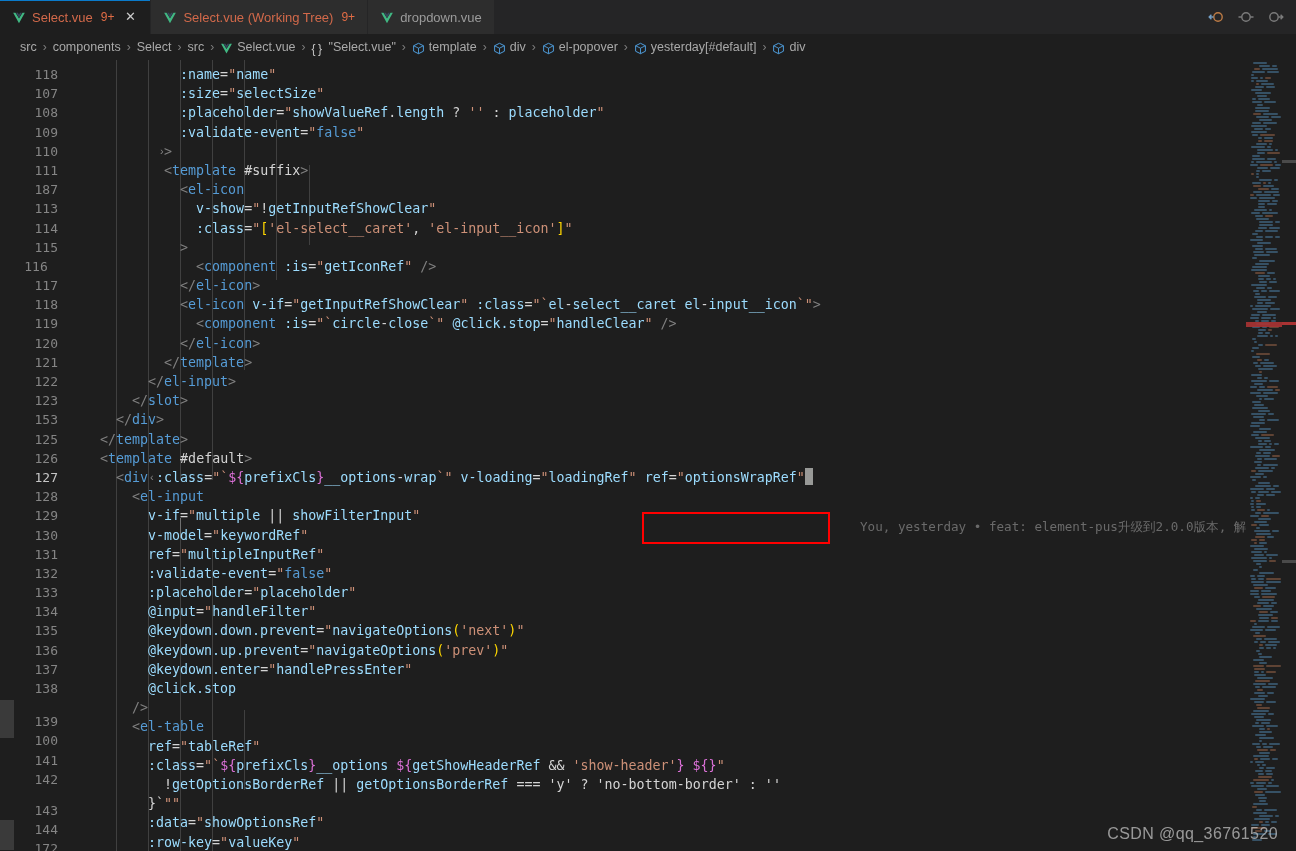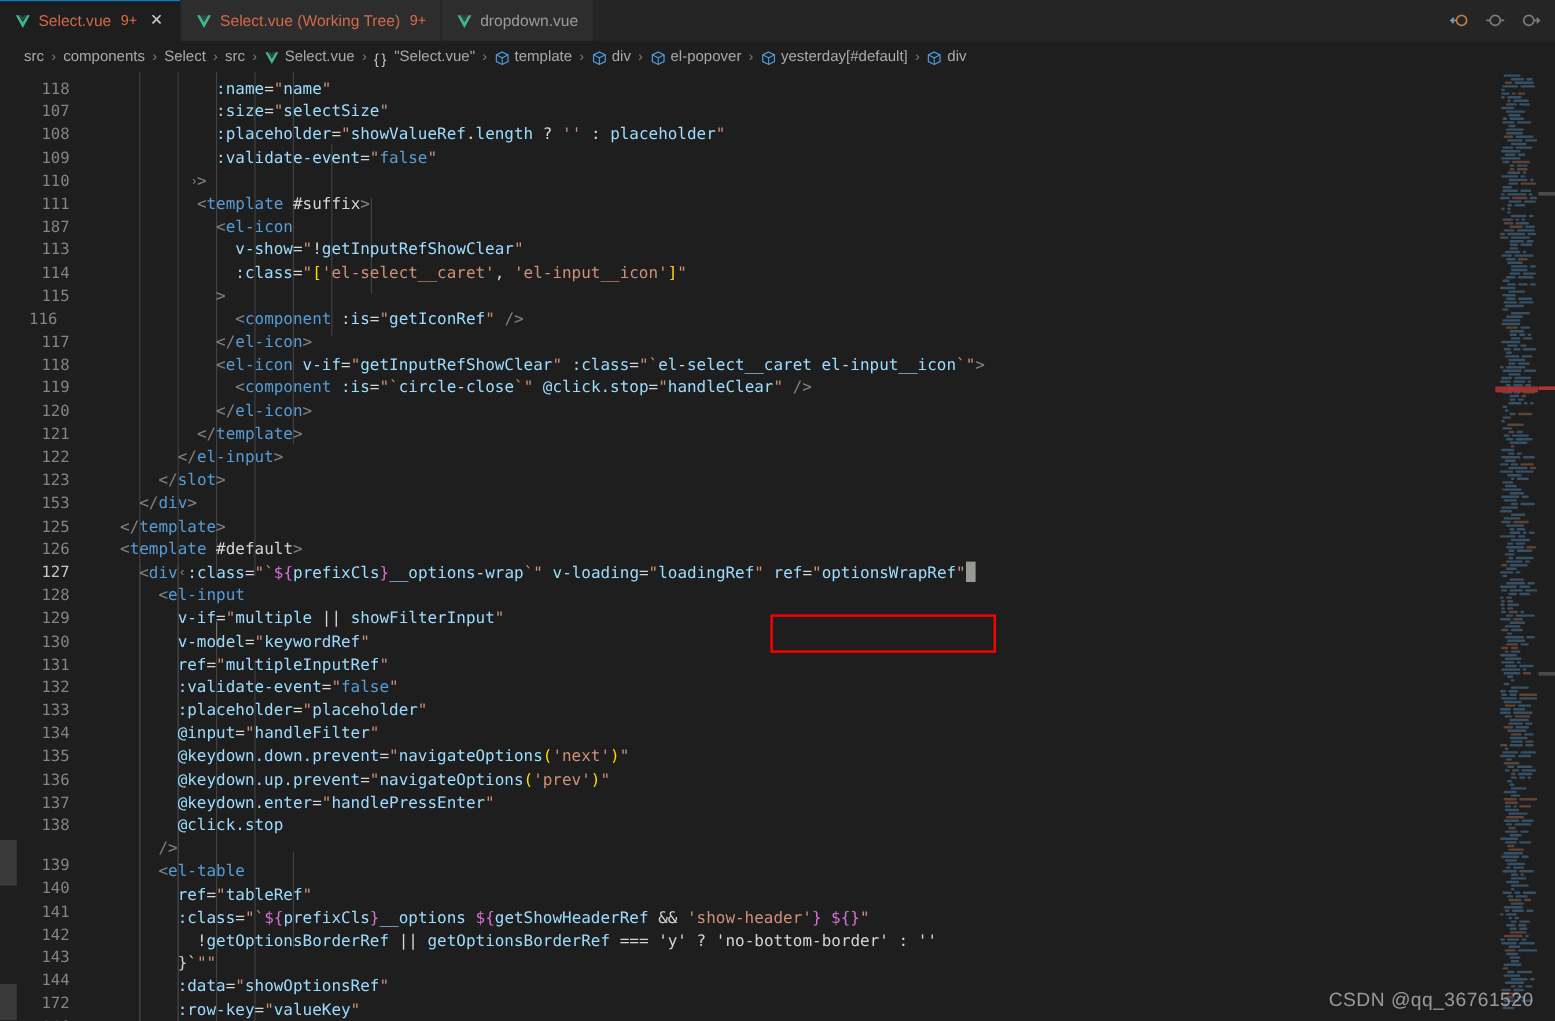--- a/index.html
+++ b/index.html
@@ -350,37 +350,38 @@
       <div class="lnum" style="margin-top: 0px;">130</div>
       <div class="lnum" style="margin-top: 0px;">131</div>
       <div class="lnum" style="margin-top: 0px;">132</div>
       <div class="lnum" style="margin-top: 0px;">133</div>
       <div class="lnum" style="margin-top: 0px;">134</div>
       <div class="lnum" style="margin-top: 0px;">135</div>
       <div class="lnum" style="margin-top: 0px;">136</div>
       <div class="lnum" style="margin-top: 0px;">137</div>
       <div class="lnum" style="margin-top: 0px;">138</div>
       <div class="lnum" style="margin-top: 14px;">139</div>
-      <div class="lnum" style="margin-top: 0px;">140</div>
+      <div class="lnum" style="margin-top: 0px;">100</div>
       <div class="lnum" style="margin-top: 0px;">141</div>
       <div class="lnum" style="margin-top: 0px;">142</div>
-      <div class="lnum" style="margin-top: 0px;">143</div>
+      <div class="lnum" style="margin-top: 12px;">143</div>
       <div class="lnum" style="margin-top: 0px;">144</div>
       <div class="lnum" style="margin-top: 0px;">172</div>
       <div class="lnum" style="margin-top: 0px;">146</div>
     </div>
   <div class="fold" id="foldcol">
       <div class="fold-icon" style="top: 81.8px; left: 90px;">›</div>
       <div class="fold-icon" style="top: 408.2px; left: 80px;">‹</div>
     </div>
 
   <div class="code" id="codearea"><div class="row" style="margin-top: 5px;"><span class="t-plain">            </span><span class="t-attr">:name</span><span class="t-op">=</span><span class="t-str">"</span><span class="t-attr">name</span><span class="t-str">"</span></div><div class="row"><span class="t-plain">            </span><span class="t-attr">:size</span><span class="t-op">=</span><span class="t-str">"</span><span class="t-attr">selectSize</span><span class="t-str">"</span></div><div class="row"><span class="t-plain">            </span><span class="t-attr">:placeholder</span><span class="t-op">=</span><span class="t-str">"</span><span class="t-attr">showValueRef</span><span class="t-plain">.</span><span class="t-attr">length</span><span class="t-plain"> </span><span class="t-plain">?</span><span class="t-plain"> </span><span class="t-str">''</span><span class="t-plain"> </span><span class="t-plain">:</span><span class="t-plain"> </span><span class="t-attr">placeholder</span><span class="t-str">"</span></div><div class="row"><span class="t-plain">            </span><span class="t-attr">:validate-event</span><span class="t-op">=</span><span class="t-str">"</span><span class="t-val">false</span><span class="t-str">"</span></div><div class="row"><span class="t-plain">          </span><span class="t-punc">&gt;</span></div><div class="row"><span class="t-plain">          </span><span class="t-punc">&lt;</span><span class="t-tag">template</span><span class="t-plain"> </span><span class="t-plain">#</span><span class="t-plain">s</span><span class="t-plain">u</span><span class="t-plain">f</span><span class="t-plain">f</span><span class="t-plain">i</span><span class="t-plain">x</span><span class="t-punc">&gt;</span></div><div class="row"><span class="t-plain">            </span><span class="t-punc">&lt;</span><span class="t-tag">el-icon</span></div><div class="row"><span class="t-plain">              </span><span class="t-attr">v-show</span><span class="t-op">=</span><span class="t-str">"</span><span class="t-plain">!</span><span class="t-attr">getInputRefShowClear</span><span class="t-str">"</span></div><div class="row"><span class="t-plain">              </span><span class="t-attr">:class</span><span class="t-op">=</span><span class="t-str">"</span><span class="t-brk">[</span><span class="t-str">'el-select__caret'</span><span class="t-plain">,</span><span class="t-plain"> </span><span class="t-str">'el-input__icon'</span><span class="t-brk">]</span><span class="t-str">"</span></div><div class="row"><span class="t-plain">            </span><span class="t-punc">&gt;</span></div><div class="row"><span class="t-plain">              </span><span class="t-punc">&lt;</span><span class="t-tag">component</span><span class="t-plain"> </span><span class="t-attr">:is</span><span class="t-op">=</span><span class="t-str">"</span><span class="t-attr">getIconRef</span><span class="t-str">"</span><span class="t-plain"> </span><span class="t-punc">/&gt;</span></div><div class="row"><span class="t-plain">            </span><span class="t-punc">&lt;/</span><span class="t-tag">el-icon</span><span class="t-punc">&gt;</span></div><div class="row"><span class="t-plain">            </span><span class="t-punc">&lt;</span><span class="t-tag">el-icon</span><span class="t-plain"> </span><span class="t-attr">v-if</span><span class="t-op">=</span><span class="t-str">"</span><span class="t-attr">getInputRefShowClear</span><span class="t-str">"</span><span class="t-plain"> </span><span class="t-attr">:class</span><span class="t-op">=</span><span class="t-str">"</span><span class="t-str">`</span><span class="t-attr">el</span><span class="t-plain">-</span><span class="t-attr">select__caret</span><span class="t-plain"> </span><span class="t-attr">el</span><span class="t-plain">-</span><span class="t-attr">input__icon</span><span class="t-str">`</span><span class="t-str">"</span><span class="t-punc">&gt;</span></div><div class="row"><span class="t-plain">              </span><span class="t-punc">&lt;</span><span class="t-tag">component</span><span class="t-plain"> </span><span class="t-attr">:is</span><span class="t-op">=</span><span class="t-str">"</span><span class="t-str">`</span><span class="t-attr">circle</span><span class="t-plain">-</span><span class="t-attr">close</span><span class="t-str">`</span><span class="t-str">"</span><span class="t-plain"> </span><span class="t-attr">@click.stop</span><span class="t-op">=</span><span class="t-str">"</span><span class="t-attr">handleClear</span><span class="t-str">"</span><span class="t-plain"> </span><span class="t-punc">/&gt;</span></div><div class="row"><span class="t-plain">            </span><span class="t-punc">&lt;/</span><span class="t-tag">el-icon</span><span class="t-punc">&gt;</span></div><div class="row"><span class="t-plain">          </span><span class="t-punc">&lt;/</span><span class="t-tag">template</span><span class="t-punc">&gt;</span></div><div class="row"><span class="t-plain">        </span><span class="t-punc">&lt;/</span><span class="t-tag">el-input</span><span class="t-punc">&gt;</span></div><div class="row"><span class="t-plain">      </span><span class="t-punc">&lt;/</span><span class="t-tag">slot</span><span class="t-punc">&gt;</span></div><div class="row"><span class="t-plain">    </span><span class="t-punc">&lt;/</span><span class="t-tag">div</span><span class="t-punc">&gt;</span></div><div class="row"><span class="t-plain">  </span><span class="t-punc">&lt;/</span><span class="t-tag">template</span><span class="t-punc">&gt;</span></div><div class="row"><span class="t-plain">  </span><span class="t-punc">&lt;</span><span class="t-tag">template</span><span class="t-plain"> </span><span class="t-plain">#</span><span class="t-plain">d</span><span class="t-plain">e</span><span class="t-plain">f</span><span class="t-plain">a</span><span class="t-plain">u</span><span class="t-plain">l</span><span class="t-plain">t</span><span class="t-punc">&gt;</span></div><div class="row cur-line"><span class="t-plain">    </span><span class="t-punc">&lt;</span><span class="t-tag">div</span><span class="t-plain"> </span><span class="t-attr">:class</span><span class="t-op">=</span><span class="t-str">"</span><span class="t-str">`</span><span class="t-brk2">${</span><span class="t-attr">prefixCls</span><span class="t-brk2">}</span><span class="t-attr">__options</span><span class="t-plain">-</span><span class="t-attr">wrap</span><span class="t-str">`</span><span class="t-str">"</span><span class="t-plain"> </span><span class="t-attr">v-loading</span><span class="t-op">=</span><span class="t-str">"</span><span class="t-attr">loadingRef</span><span class="t-str">"</span><span class="t-plain"> </span><span class="t-attr">ref</span><span class="t-op">=</span><span class="t-str">"</span><span class="t-attr">optionsWrapRef</span><span class="t-str">"</span><span class="cursor"></span></div><div class="row"><span class="t-plain">      </span><span class="t-punc">&lt;</span><span class="t-tag">el-input</span></div><div class="row"><span class="t-plain">        </span><span class="t-attr">v-if</span><span class="t-op">=</span><span class="t-str">"</span><span class="t-attr">multiple</span><span class="t-plain"> </span><span class="t-plain">|</span><span class="t-plain">|</span><span class="t-plain"> </span><span class="t-attr">showFilterInput</span><span class="t-str">"</span></div><div class="row"><span class="t-plain">        </span><span class="t-attr">v-model</span><span class="t-op">=</span><span class="t-str">"</span><span class="t-attr">keywordRef</span><span class="t-str">"</span></div><div class="row"><span class="t-plain">        </span><span class="t-attr">ref</span><span class="t-op">=</span><span class="t-str">"</span><span class="t-attr">multipleInputRef</span><span class="t-str">"</span></div><div class="row"><span class="t-plain">        </span><span class="t-attr">:validate-event</span><span class="t-op">=</span><span class="t-str">"</span><span class="t-val">false</span><span class="t-str">"</span></div><div class="row"><span class="t-plain">        </span><span class="t-attr">:placeholder</span><span class="t-op">=</span><span class="t-str">"</span><span class="t-attr">placeholder</span><span class="t-str">"</span></div><div class="row"><span class="t-plain">        </span><span class="t-attr">@input</span><span class="t-op">=</span><span class="t-str">"</span><span class="t-attr">handleFilter</span><span class="t-str">"</span></div><div class="row"><span class="t-plain">        </span><span class="t-attr">@keydown.down.prevent</span><span class="t-op">=</span><span class="t-str">"</span><span class="t-attr">navigateOptions</span><span class="t-brk">(</span><span class="t-str">'next'</span><span class="t-brk">)</span><span class="t-str">"</span></div><div class="row"><span class="t-plain">        </span><span class="t-attr">@keydown.up.prevent</span><span class="t-op">=</span><span class="t-str">"</span><span class="t-attr">navigateOptions</span><span class="t-brk">(</span><span class="t-str">'prev'</span><span class="t-brk">)</span><span class="t-str">"</span></div><div class="row"><span class="t-plain">        </span><span class="t-attr">@keydown.enter</span><span class="t-op">=</span><span class="t-str">"</span><span class="t-attr">handlePressEnter</span><span class="t-str">"</span></div><div class="row"><span class="t-plain">        </span><span class="t-attr">@click.stop</span></div><div class="row"><span class="t-plain">      </span><span class="t-punc">/&gt;</span></div><div class="row"><span class="t-plain">      </span><span class="t-punc">&lt;</span><span class="t-tag">el-table</span></div><div class="row"><span class="t-plain">        </span><span class="t-attr">ref</span><span class="t-op">=</span><span class="t-str">"</span><span class="t-attr">tableRef</span><span class="t-str">"</span></div><div class="row"><span class="t-plain">        </span><span class="t-attr">:class</span><span class="t-op">=</span><span class="t-str">"</span><span class="t-str">`</span><span class="t-brk2">${</span><span class="t-attr">prefixCls</span><span class="t-brk2">}</span><span class="t-attr">__options</span><span class="t-plain"> </span><span class="t-brk2">${</span><span class="t-attr">getShowHeaderRef</span><span class="t-plain"> </span><span class="t-plain">&amp;</span><span class="t-plain">&amp;</span><span class="t-plain"> </span><span class="t-str">'show-header'</span><span class="t-brk2">}</span><span class="t-plain"> </span><span class="t-brk2">${</span><span class="t-brk2">}</span><span class="t-str">"</span></div><div class="row"><span class="t-plain">          </span><span class="t-plain">!</span><span class="t-attr">getOptionsBorderRef</span><span class="t-plain"> </span><span class="t-plain">|</span><span class="t-plain">|</span><span class="t-plain"> </span><span class="t-attr">getOptionsBorderRef</span><span class="t-plain"> </span><span class="t-op">=</span><span class="t-op">=</span><span class="t-op">=</span><span class="t-plain"> </span><span class="t-plain">'</span><span class="t-plain">y</span><span class="t-plain">'</span><span class="t-plain"> </span><span class="t-plain">?</span><span class="t-plain"> </span><span class="t-plain">'</span><span class="t-plain">n</span><span class="t-plain">o</span><span class="t-plain">-</span><span class="t-plain">b</span><span class="t-plain">o</span><span class="t-plain">t</span><span class="t-plain">t</span><span class="t-plain">o</span><span class="t-plain">m</span><span class="t-plain">-</span><span class="t-plain">b</span><span class="t-plain">o</span><span class="t-plain">r</span><span class="t-plain">d</span><span class="t-plain">e</span><span class="t-plain">r</span><span class="t-plain">'</span><span class="t-plain"> </span><span class="t-plain">:</span><span class="t-plain"> </span><span class="t-plain">'</span><span class="t-plain">'</span></div><div class="row"><span class="t-plain">        </span><span class="t-plain">}</span><span class="t-plain">`</span><span class="t-str">"</span><span class="t-str">"</span></div><div class="row"><span class="t-plain">        </span><span class="t-attr">:data</span><span class="t-op">=</span><span class="t-str">"</span><span class="t-attr">showOptionsRef</span><span class="t-str">"</span></div><div class="row"><span class="t-plain">        </span><span class="t-attr">:row-key</span><span class="t-op">=</span><span class="t-str">"</span><span class="t-attr">valueKey</span><span class="t-str">"</span></div></div>
 
   <div class="redbox" style="left:642px; top:452px; width:188px; height:32px;"></div>
 
+  <div class="blame" style="left:860px; top:459px;">You, yesterday • feat: element-pus升级到2.0.0版本, 解</div>
 
   <div class="minimap" id="minimap">
       <div class="mm-line" style="left: 7px; top: 2px; width: 14px;"></div>
       <div class="mm-line" style="left: 13px; top: 5px; width: 11px;"></div>
       <div class="mm-line" style="left: 26px; top: 5px; width: 5px;"></div>
       <div class="mm-line warm" style="left: 8px; top: 8px; width: 6px;"></div>
       <div class="mm-line" style="left: 16px; top: 8px; width: 16px;"></div>
       <div class="mm-line" style="left: 6px; top: 11px; width: 13px;"></div>
       <div class="mm-line" style="left: 21px; top: 11px; width: 12px;"></div>
       <div class="mm-line" style="left: 5px; top: 14px; width: 3px;"></div>

